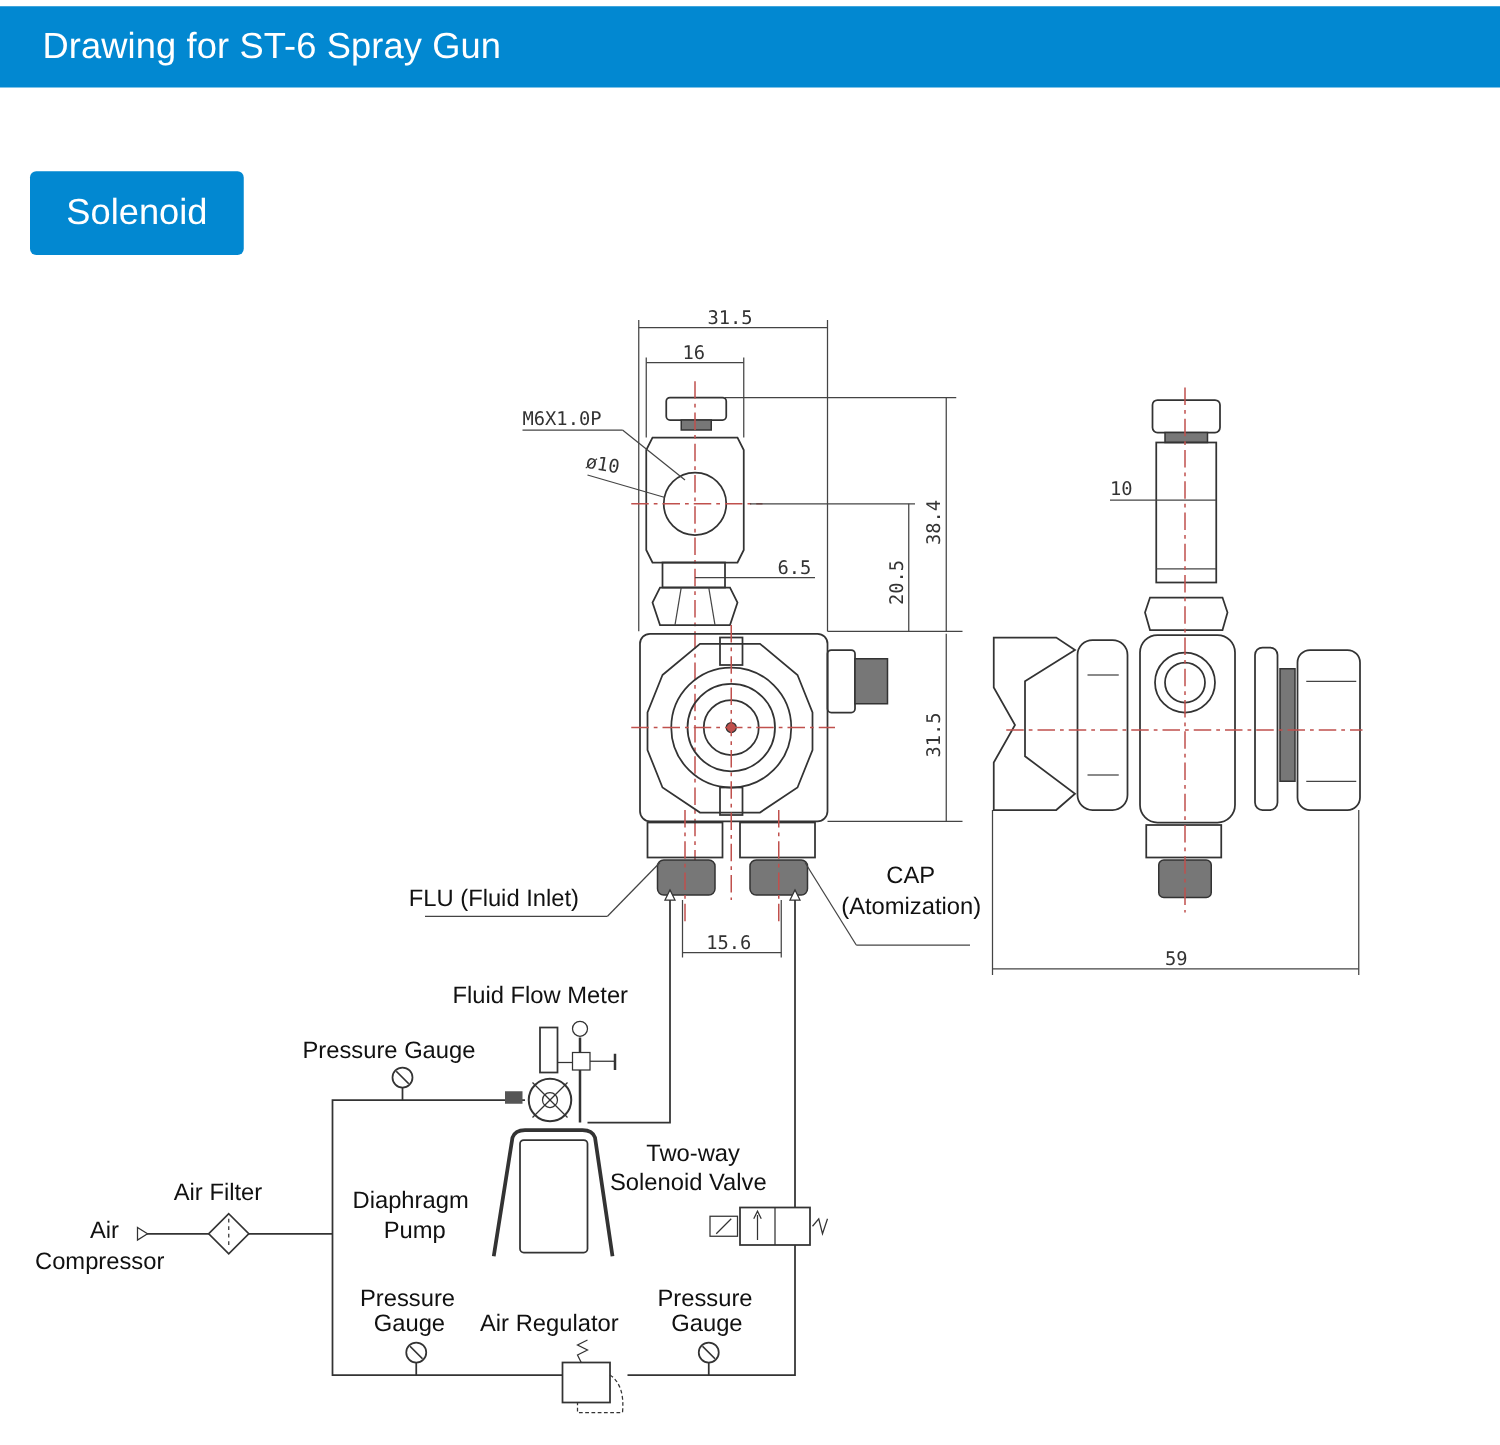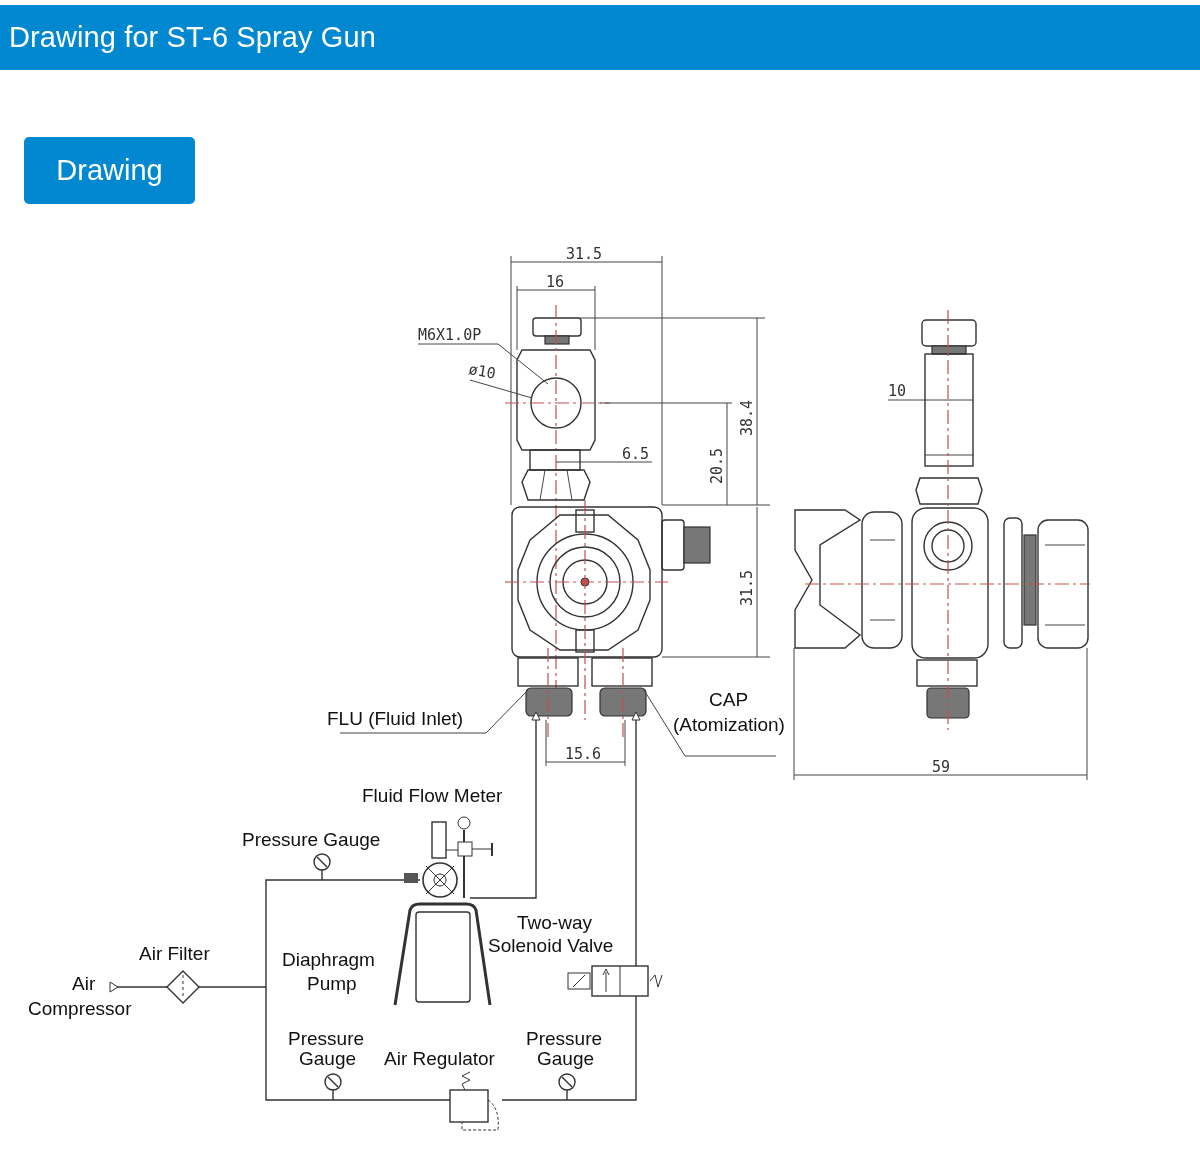--- a/index.html
+++ b/index.html
@@ -1,41 +1,41 @@
 <!DOCTYPE html>
 <html><head>
 <meta charset="utf-8">
 <style>
   html, body { margin: 0; padding: 0; background: #ffffff; }
   body { width: 1200px; height: 1156px; position: relative; overflow: hidden;
          font-family: "Liberation Sans", sans-serif; }
   .header { position: absolute; left: 0; top: 5px; width: 1200px; height: 65px;
             background: #0288d1; color: #ffffff; }
   .header h1 { margin: 0; font-weight: normal; font-size: 29px; line-height: 65px;
-               padding-left: 9px; letter-spacing: 0.1px; }
+               padding-left: 34px; letter-spacing: 0.1px; }
   .section-btn { position: absolute; left: 24px; top: 137px; width: 171px; height: 67px;
                  background: #0288d1; color: #fff; border-radius: 5px; border: none;
                  font-family: "Liberation Sans", sans-serif; font-size: 29px;
                  line-height: 67px; text-align: center; padding: 0; cursor: pointer; }
   .drawing { position: absolute; left: 0; top: 0; width: 1200px; height: 1156px; text-align: center; }
   svg text.lbl { font-family: "Liberation Sans", sans-serif; font-size: 19px; fill: #111; }
   svg text.dim { font-family: "DejaVu Sans Mono", monospace; font-size: 15px; fill: #333; }
   .ln { stroke: #333; stroke-width: 1.4; fill: none; }
   .lnt { stroke: #444; stroke-width: 1; fill: none; }
   .red { stroke: #c0504d; stroke-width: 1.2; fill: none; stroke-dasharray: 14 4 3 4; }
   .thread { fill: #777; stroke: #333; stroke-width: 1.2; }
 </style>
 </head>
 <body>
 
 <div class="header">
   <h1>Drawing for ST-6 Spray Gun</h1>
 </div>
 
-<button class="section-btn">Drawing</button>
+<button class="section-btn">Solenoid</button>
 
 <div class="drawing">
 <svg width="1200" height="1156" viewBox="0 0 1200 1156" xmlns="http://www.w3.org/2000/svg">
 
   <g>
 
     <line class="lnt" x1="511" y1="256" x2="511" y2="505"></line>
     <line class="lnt" x1="662" y1="256" x2="662" y2="505"></line>
     <line class="lnt" x1="511" y1="262" x2="662" y2="262"></line>
     <text class="dim" x="566" y="259">31.5</text>

